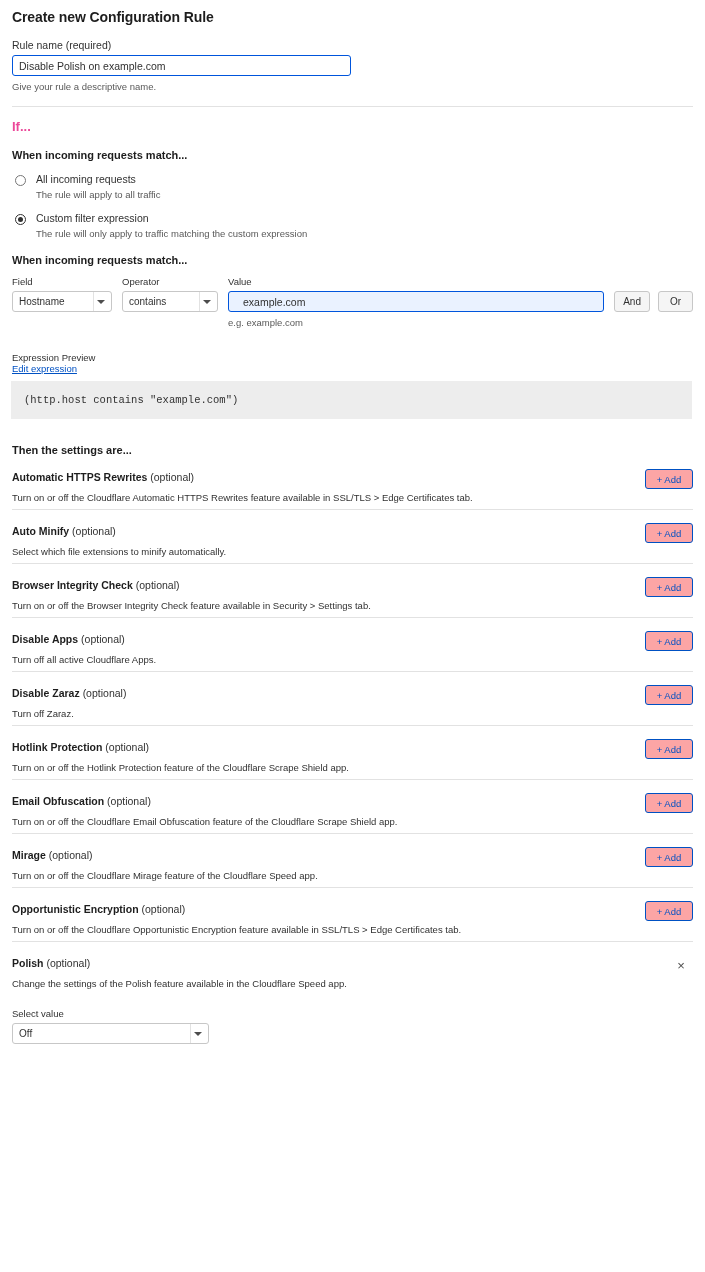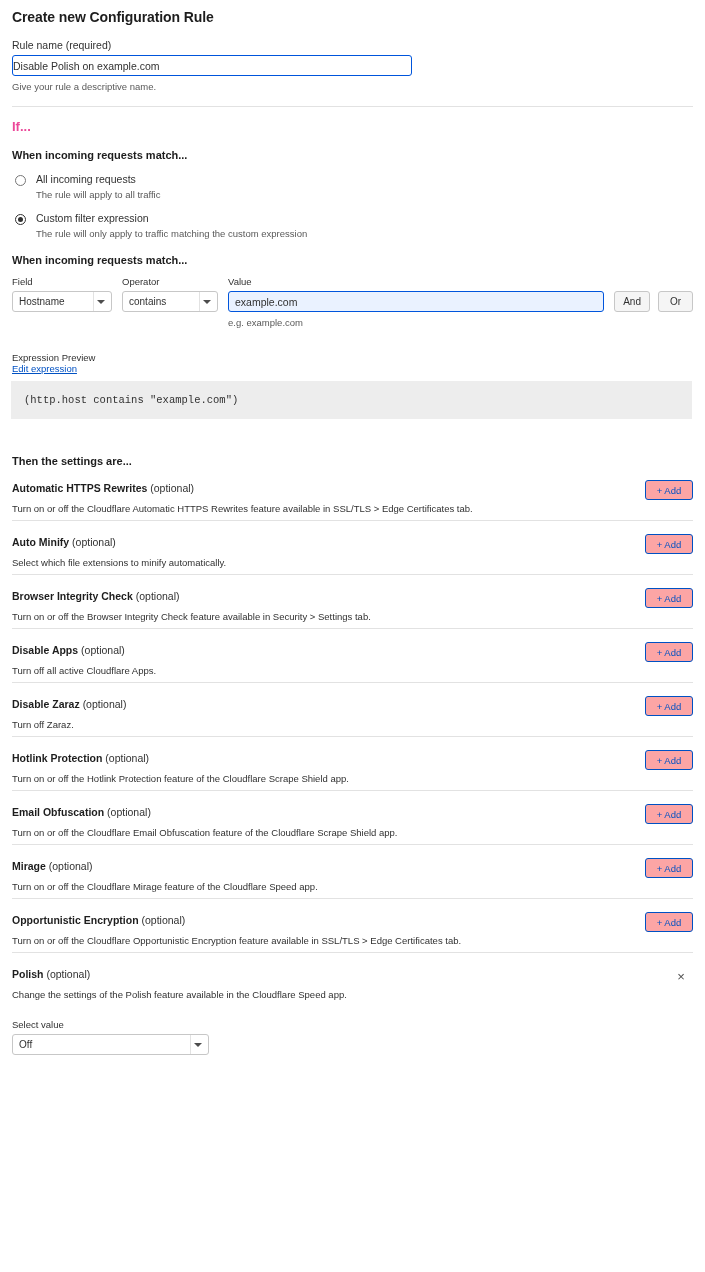--- a/index.html
+++ b/index.html
@@ -22,27 +22,27 @@
   }
 
   .field-label {
     font-size: 10.5px;
     color: #313131;
     margin-top: 14px;
     margin-bottom: 4px;
   }
 
   .rule-name-input {
-    width: 400px;
+    width: 339px;
     height: 21px;
     border: 1px solid #0055dc;
     border-radius: 3px;
     font-size: 10.5px;
     color: #313131;
-    padding: 0 0;
+    padding: 0 6px;
     outline: none;
     font-family: "Liberation Sans", sans-serif;
     background: #fff;
   }
 
   .helper-text {
     font-size: 9.5px;
     color: #595959;
     margin-top: 5px;
   }
@@ -147,21 +147,21 @@
   }
 
   .value-input {
     width: 100%;
     height: 21px;
     border: 1px solid #0055dc;
     border-radius: 3px;
     background: #eaf2ff;
     font-size: 10.5px;
     color: #313131;
-    padding: 0 6px;
+    padding: 0 14px;
     outline: none;
     font-family: "Liberation Sans", sans-serif;
   }
   .value-helper {
     font-size: 9.5px;
     color: #595959;
     margin-top: 5px;
   }
 
   .btn-plain {
@@ -204,21 +204,21 @@
     font-size: 10.5px;
     color: #313131;
     width: 681px;
     margin-left: -1px;
   }
 
   .then-head {
     font-size: 11px;
     font-weight: bold;
     color: #1d1d1d;
-    margin-top: 36px;
+    margin-top: 25px;
   }
 
   .setting {
     position: relative;
     padding: 15px 0 6px 0;
     border-bottom: 1px solid #e2e2e2;
   }
   .setting:first-of-type { border-top: 1px solid transparent; }
   .setting .s-title {
     font-size: 10.5px;

